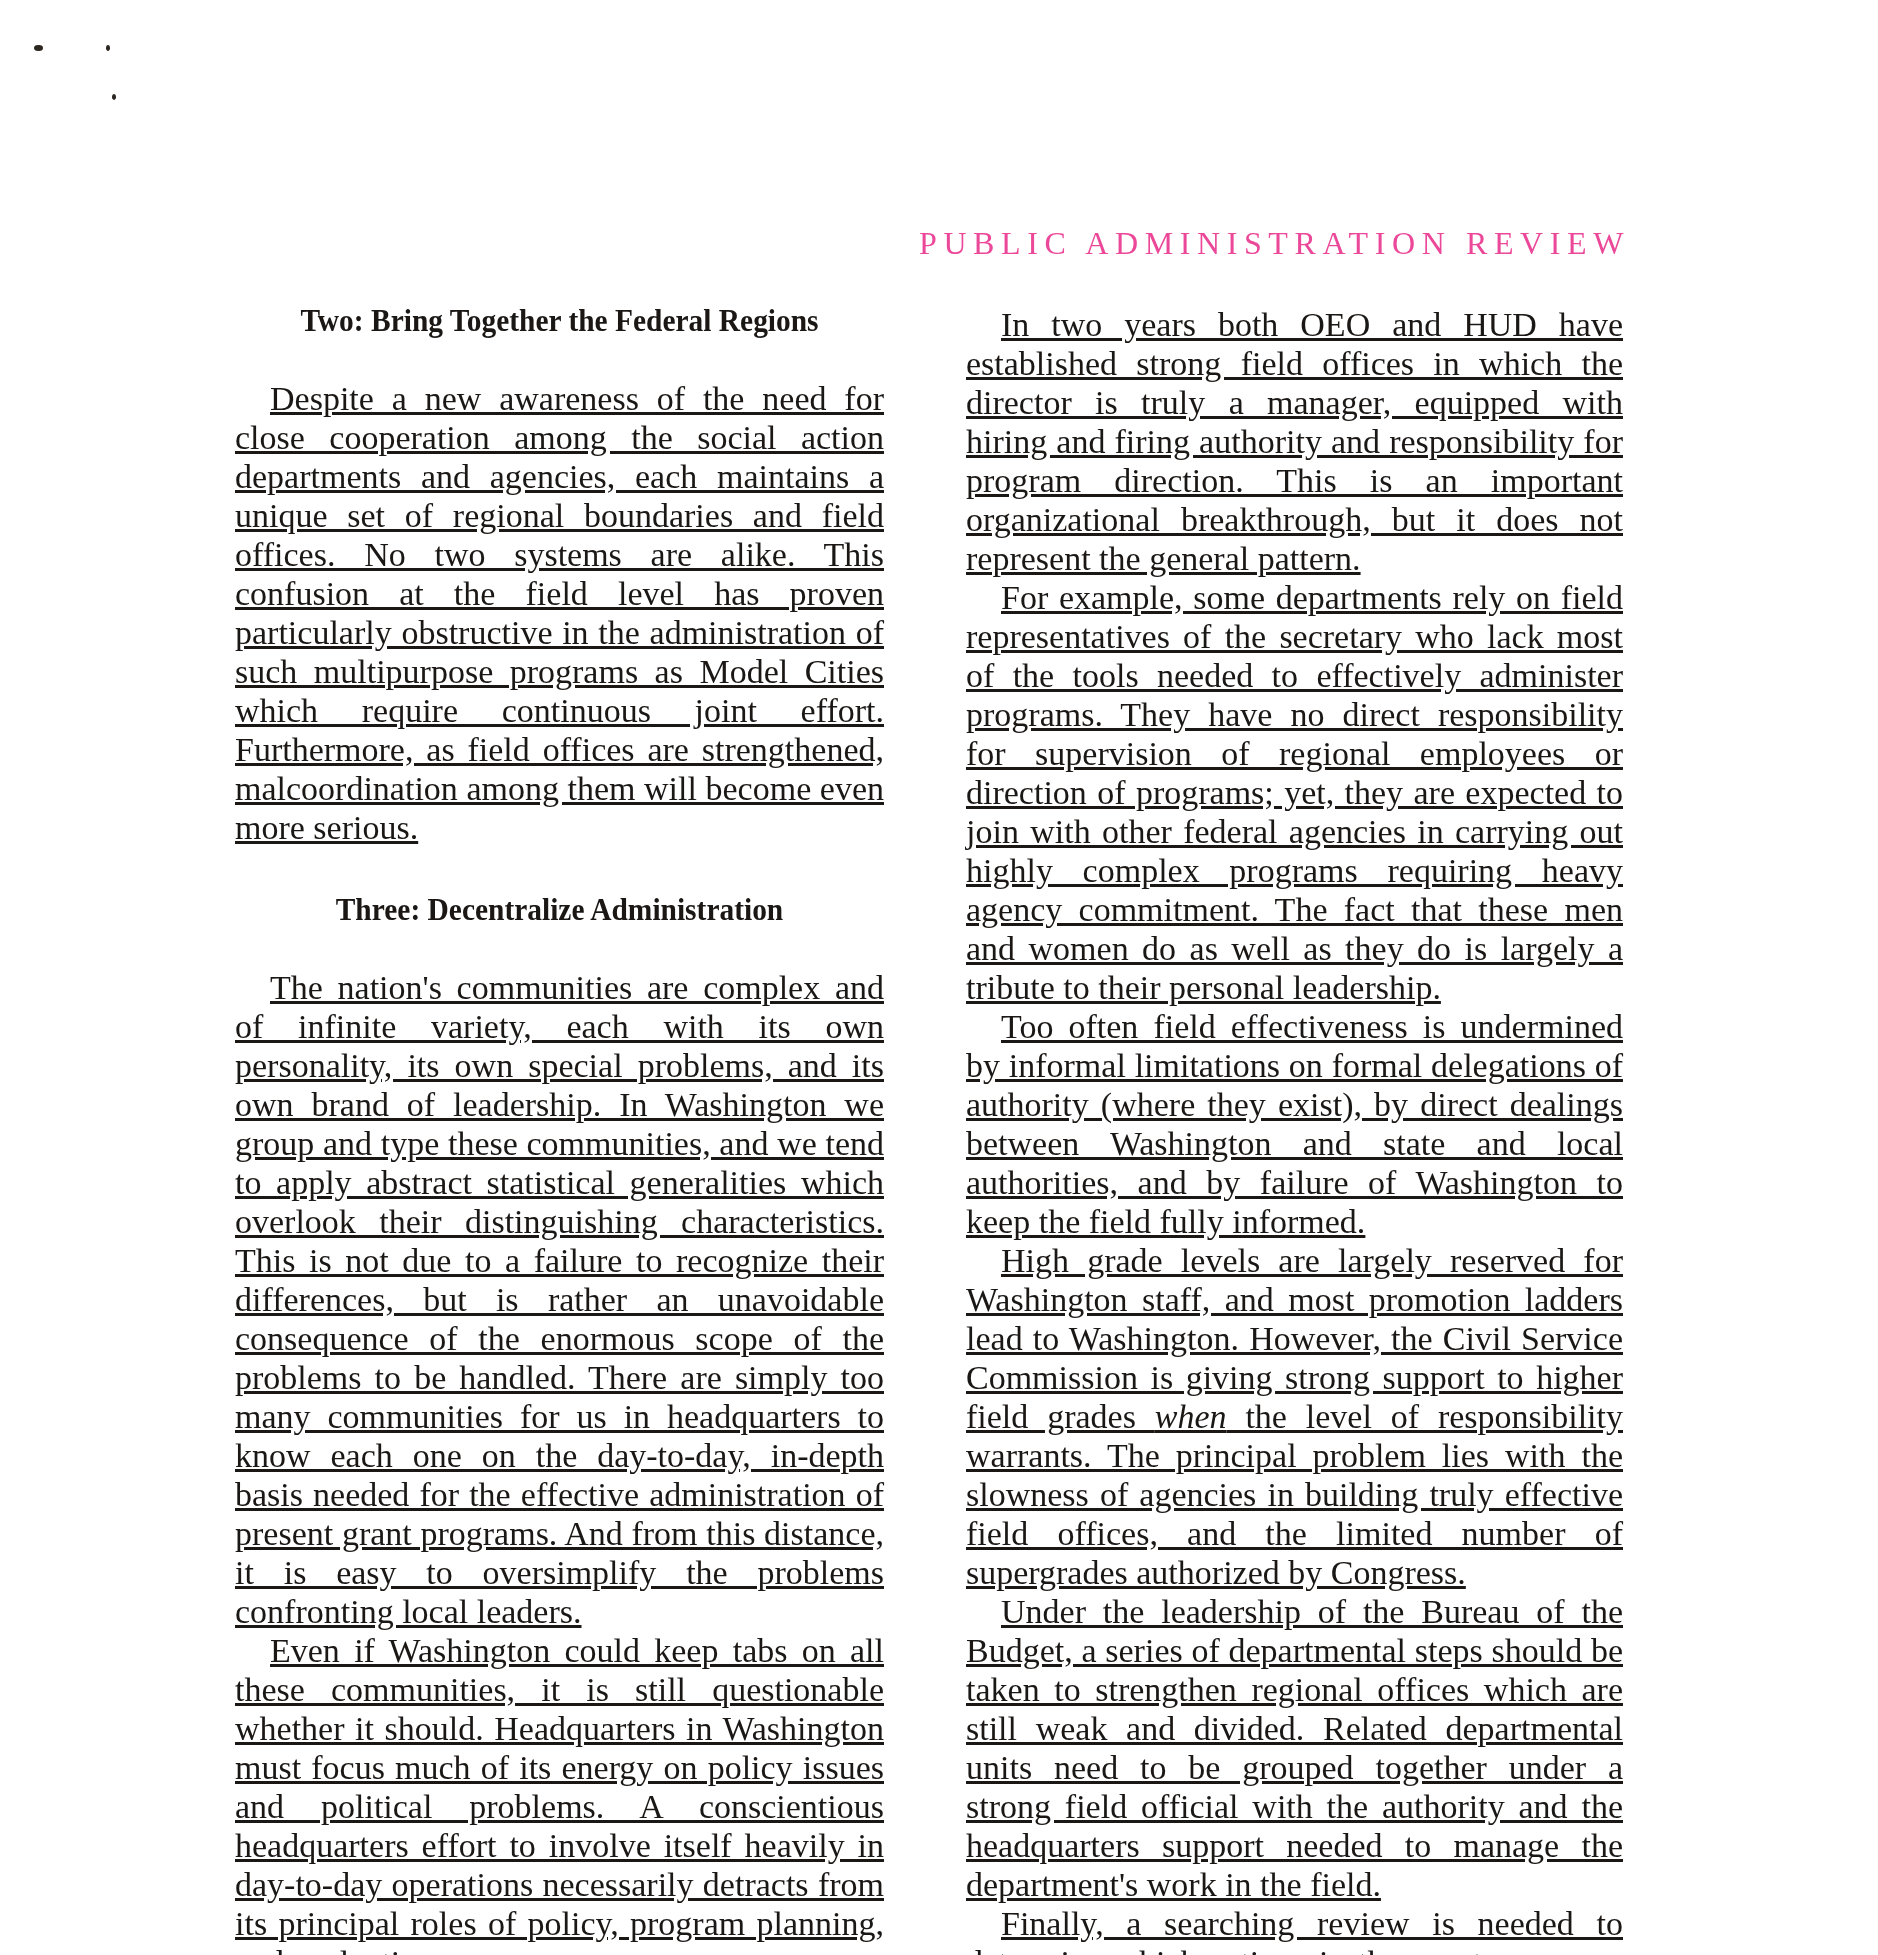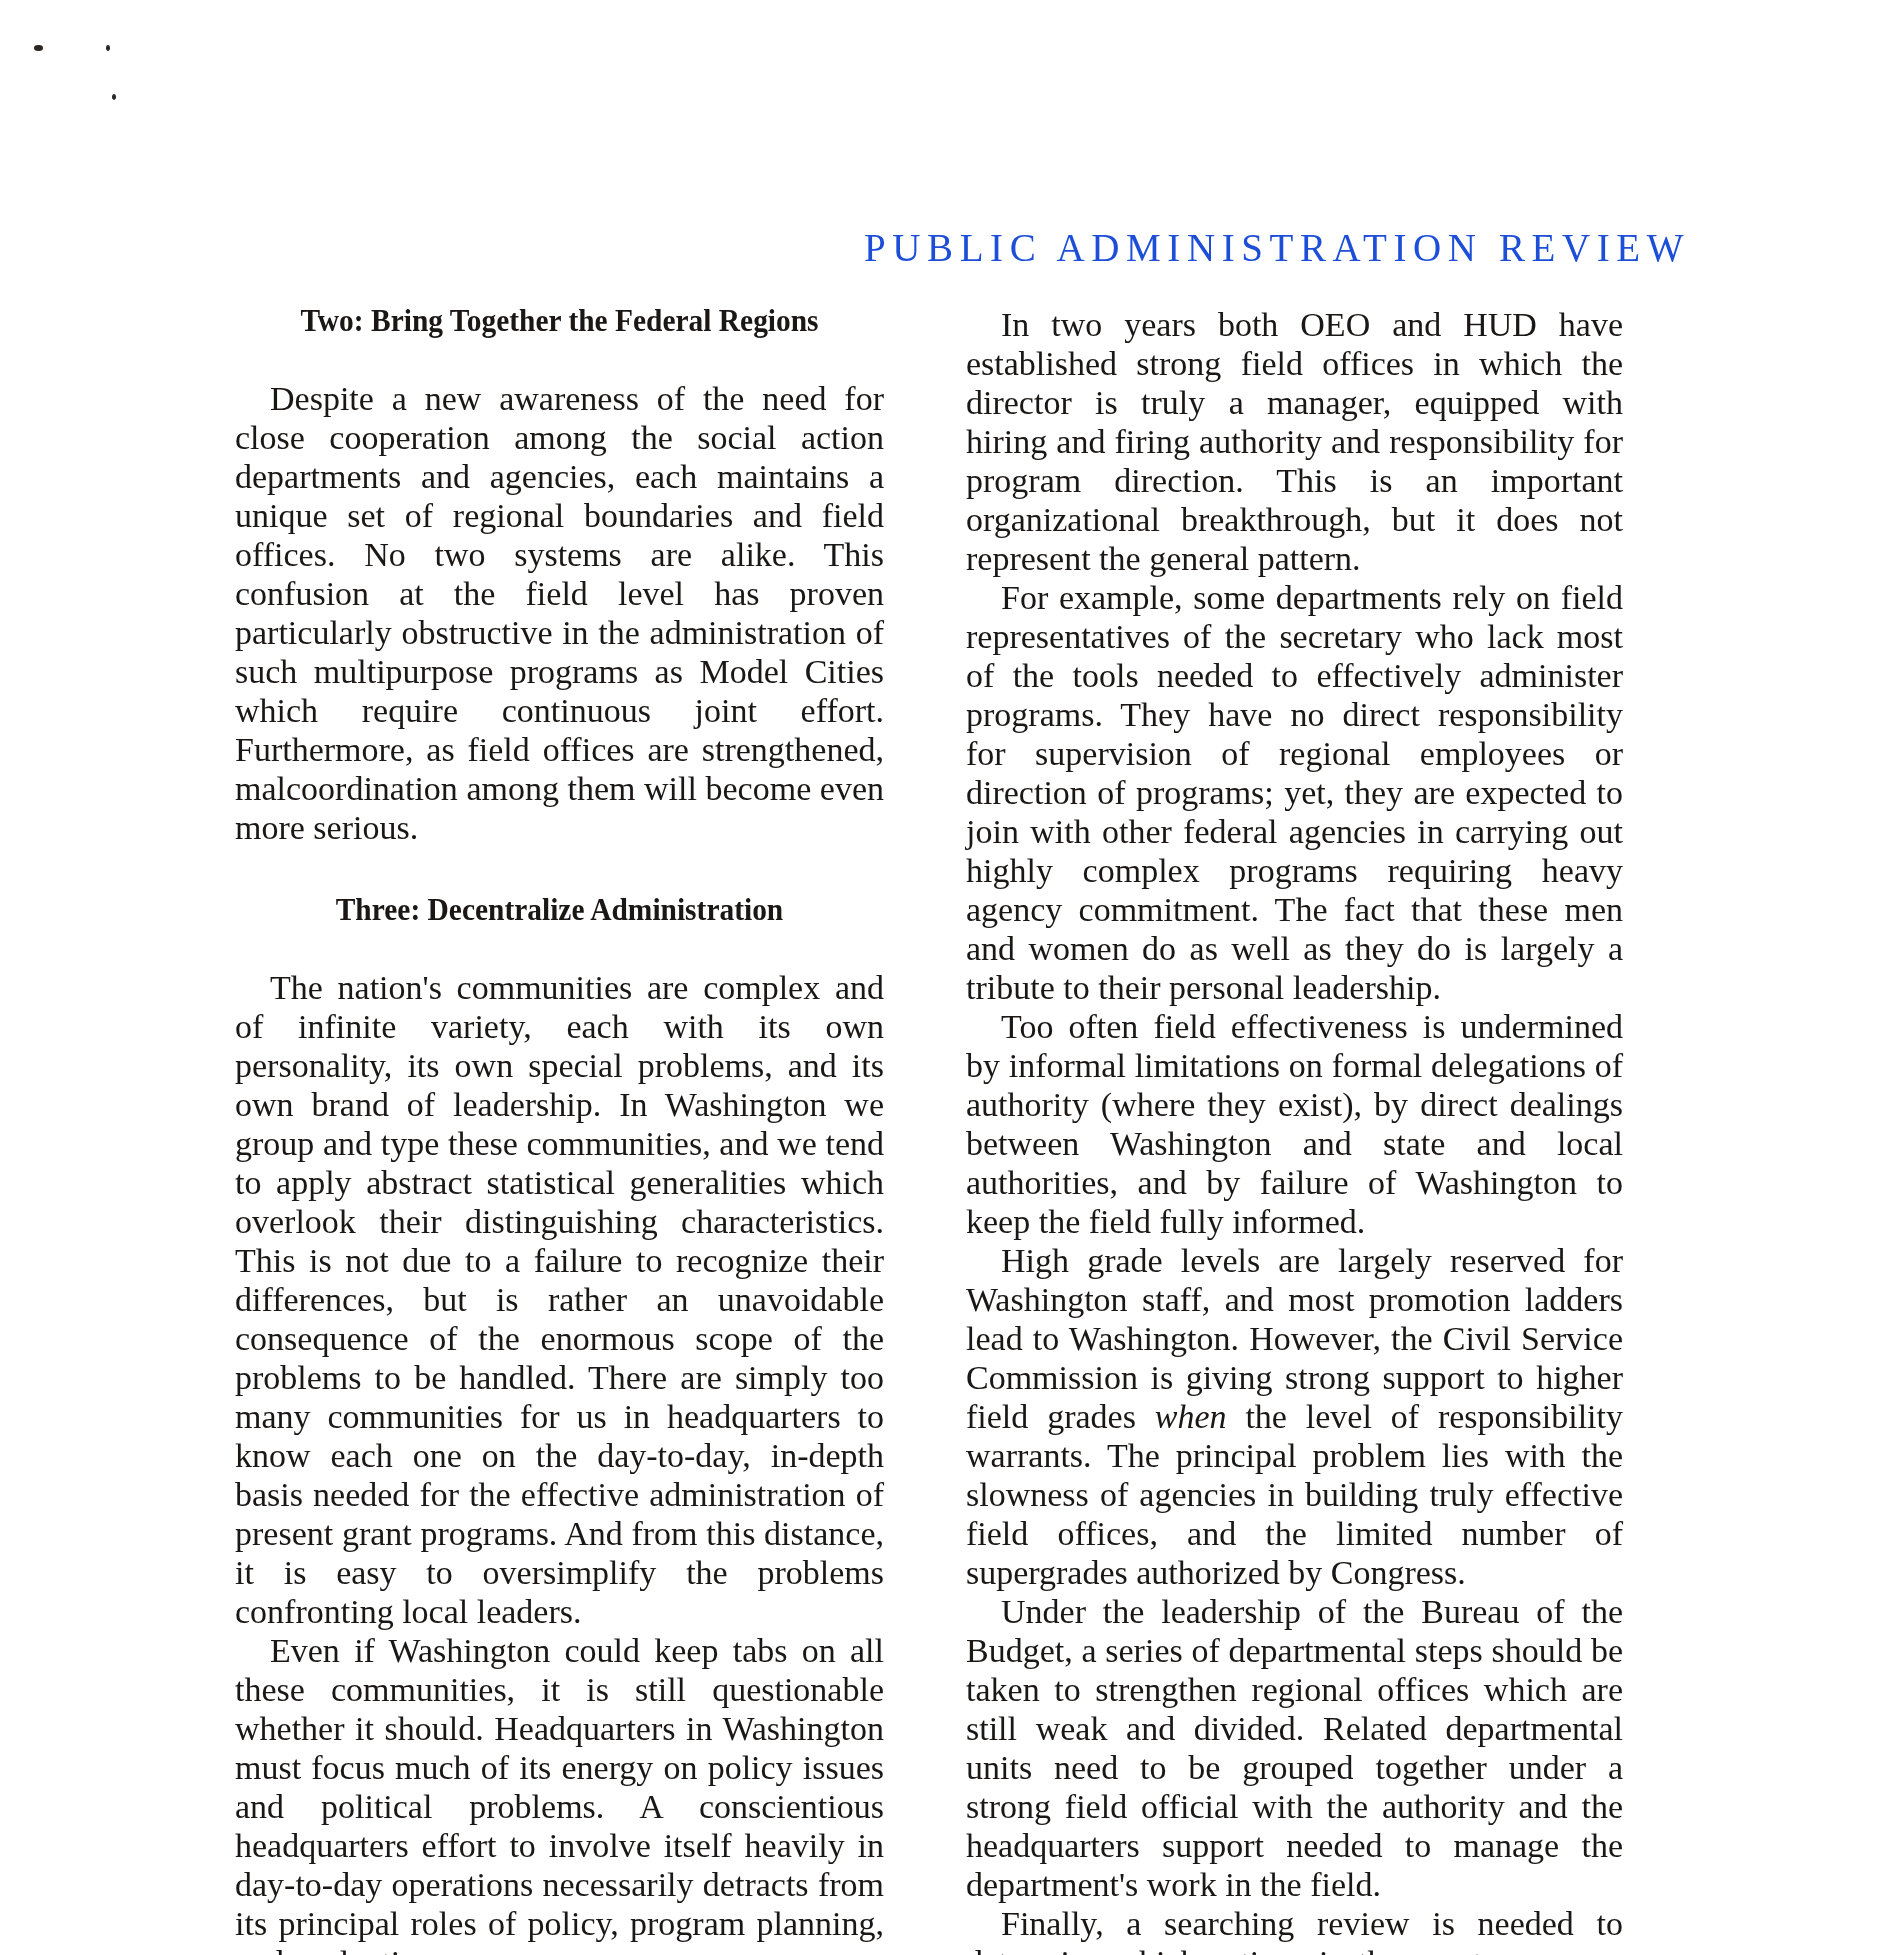--- a/index.html
+++ b/index.html
@@ -18,26 +18,26 @@
   .speck {
     position: absolute;
     border-radius: 50%;
     background: #2b2620;
   }
   .running-head {
     position: absolute;
     left: 864px;
     top: 225px;
     width: 766px;
-    font-size: 39px;
+    font-size: 32px;
     letter-spacing: 6.6px;
     text-align: right;
     white-space: nowrap;
     font-family: "Liberation Sans Narrow", "Liberation Serif", serif;
-    color: #1d4ed8;
+    color: #ec4899;
   }
   .column {
     position: absolute;
     top: 301px;
   }
   .col-left { left: 235px; width: 649px; }
   .col-right { left: 966px; width: 657px; }
   .section-heading {
     font-family: "Liberation Serif", serif;
     font-weight: bold;
@@ -48,20 +48,21 @@
     transform: scaleX(0.92);
   }
   .para {
     font-size: 34px;
     line-height: 39px;
     text-align: justify;
     text-indent: 35px;
     margin: 0;
     hyphens: manual;
     transform-origin: left top;
+    text-decoration: underline;
   }
   .gap-after-heading { height: 39px; }
   .gap-before-heading { height: 43px; }
   em { font-style: italic; }
 </style>
 </head>
 <body>
 
 <div class="speck" style="left:34px;top:45px;width:8.6px;height:6.3px;"></div>
 <div class="speck" style="left:106px;top:45px;width:3.5px;height:5.5px;"></div>

